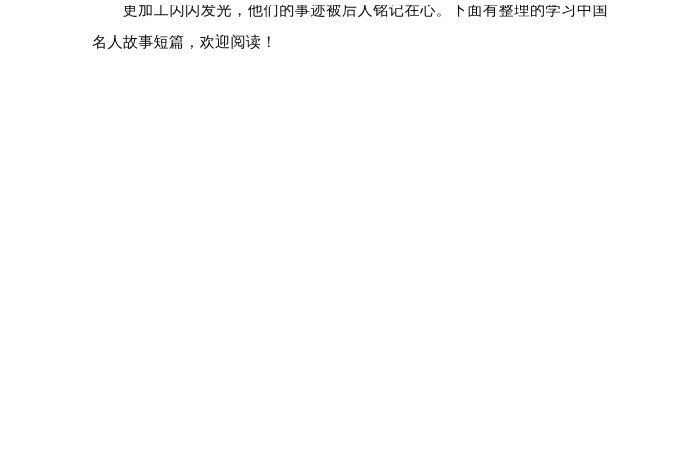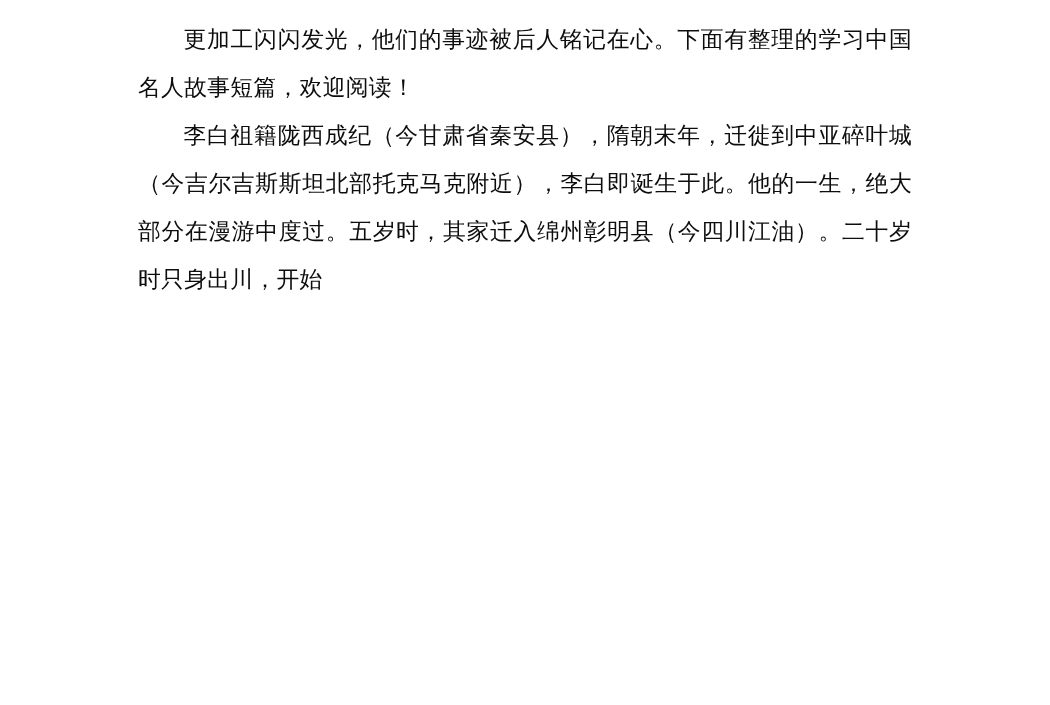--- a/index.html
+++ b/index.html
@@ -12,21 +12,21 @@
     background: #ffffff;
     font-family: "DejaVu Serif", "Liberation Serif", serif;
     overflow: hidden;
   }
   .page {
     position: relative;
     width: 700px;
     height: 470px;
     background: #ffffff;
     box-sizing: border-box;
-    padding: 16px 92px;
+    padding: 0 92px;
     overflow: hidden;
   }
   .doc-body {
     padding-top: 0;
   }
   p.para {
     margin: 0;
     font-size: 15.2px;
     line-height: 32px;
     color: #0d0d0d;
@@ -60,16 +60,15 @@
     z-index: 5;
   }
 </style>
 </head>
 <body>
 
 <div class="page">
   <div class="clip-mask-top"></div>
   <div class="doc-body">
     <p class="para indent clipped-top">更加工闪闪发光，他们的事迹被后人铭记在心。下面有整理的学习中国名人故事短篇，欢迎阅读！</p>
-    <p class="para indent">李白祖籍陇西成纪（今甘肃省秦安县），隋朝末年，迁徙到中亚碎叶城（今吉尔吉斯斯坦北部托克马克附近），李白即诞生于此。他的一生，绝大部分在漫游中度过。五岁时，其家迁入绵州彰明县（今四川江油）。二十岁时只身出川，开始</p>
   </div>
   <div class="clip-mask-bottom"></div>
 </div>
 
 </body></html>

